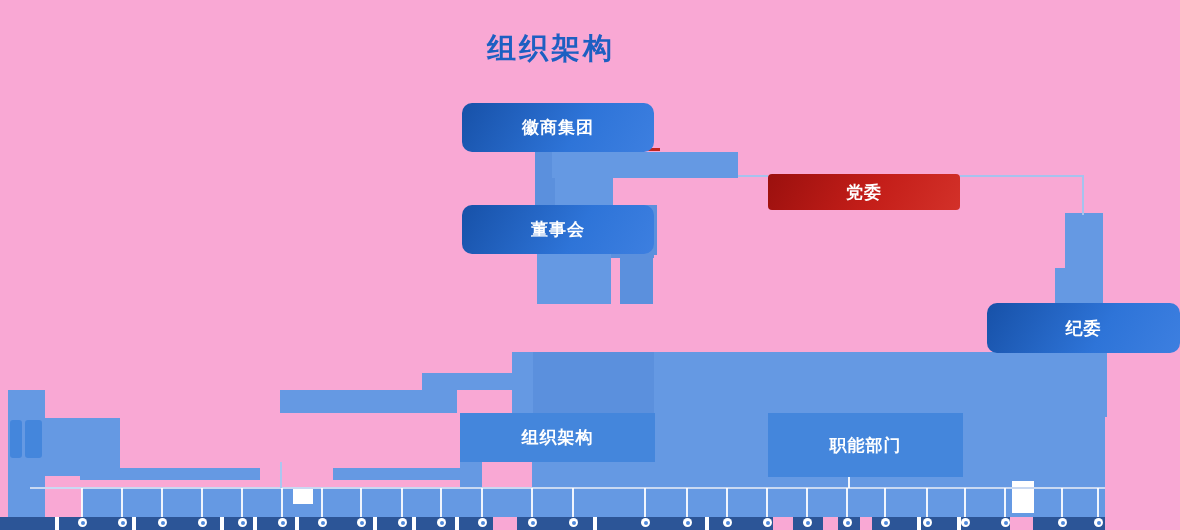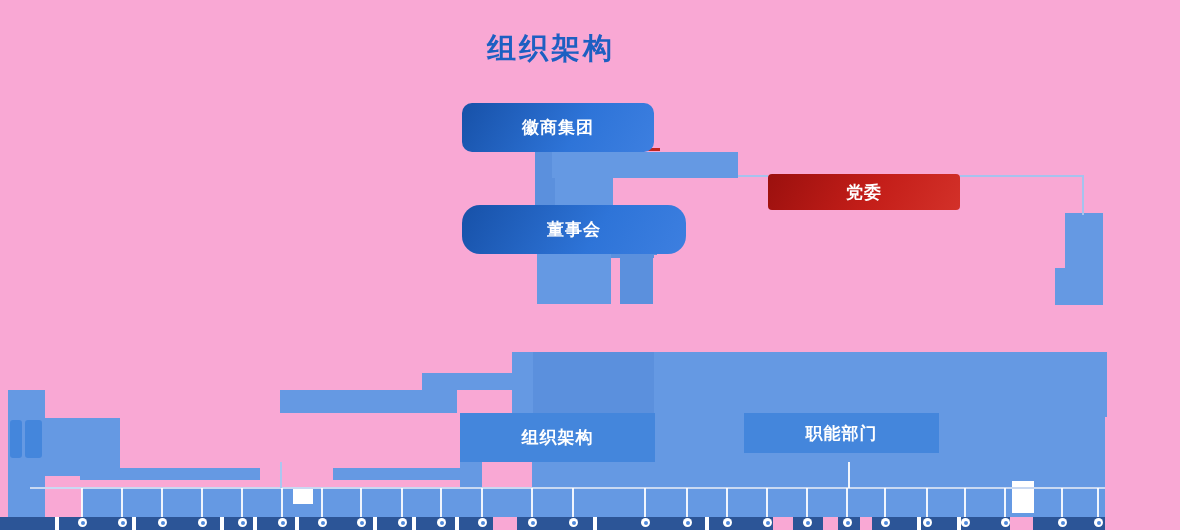--- a/index.html
+++ b/index.html
@@ -176,17 +176,18 @@
         <i></i>
       </div>
       <div class="vline" style="left: 1097px; top: 488px; height: 30px;"></div>
       <div class="dot" style="left: 1094px; top: 518px;">
         <i></i>
       </div>
     </div>
 
   <div class="node round" style="left:462px;top:103px;width:192px;height:49px;">徽商集团</div>
   <div class="node red" style="left:768px;top:140px;width:192px;height:36px;margin-top:34px;">党委</div>
-  <div class="node round" style="left:462px;top:205px;width:224px;height:49px;border-radius:18px;">董事会</div>
+  <div class="node round" style="left:462px;top:205px;width:192px;height:49px;">董事会</div>
+  <div class="node round" style="left:987px;top:303px;width:193px;height:50px;">纪委</div>
   <div class="node flat" style="left:460px;top:413px;width:195px;height:49px;">组织架构</div>
-  <div class="node flat" style="left:744px;top:413px;width:195px;height:40px;">职能部门</div>
+  <div class="node flat" style="left:768px;top:413px;width:195px;height:64px;">职能部门</div>
 
 </div>
 
 </body></html>

